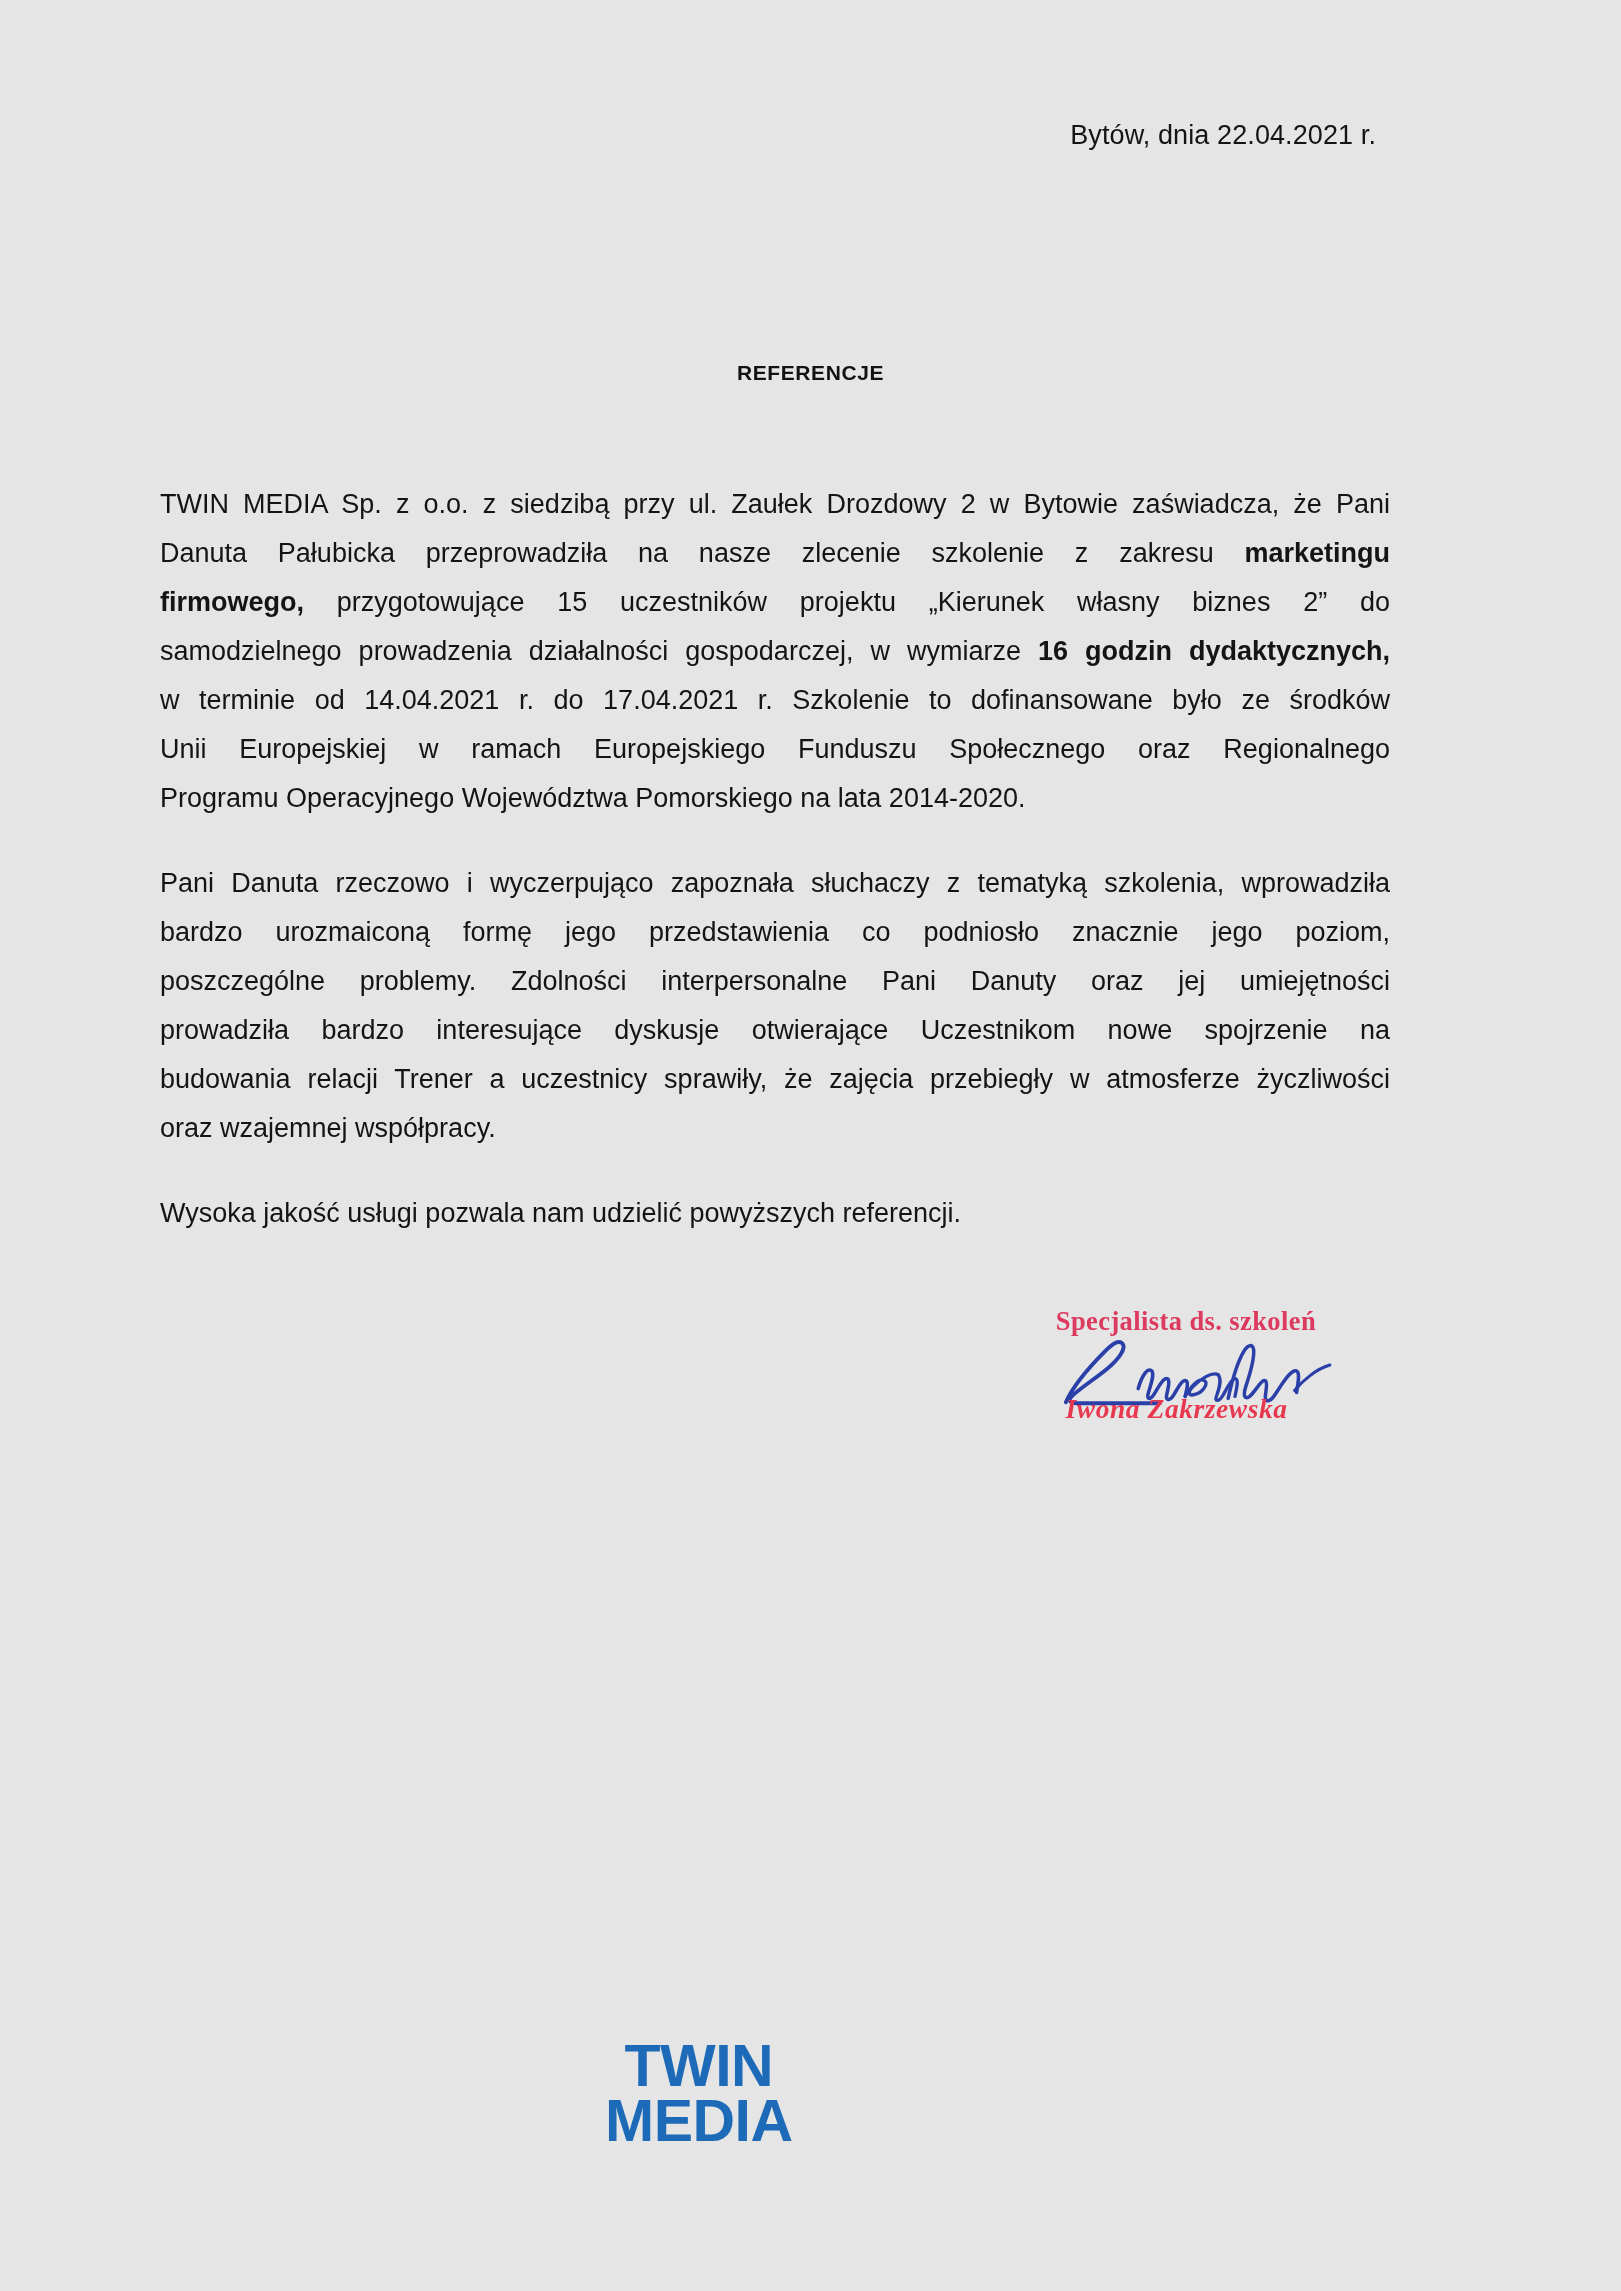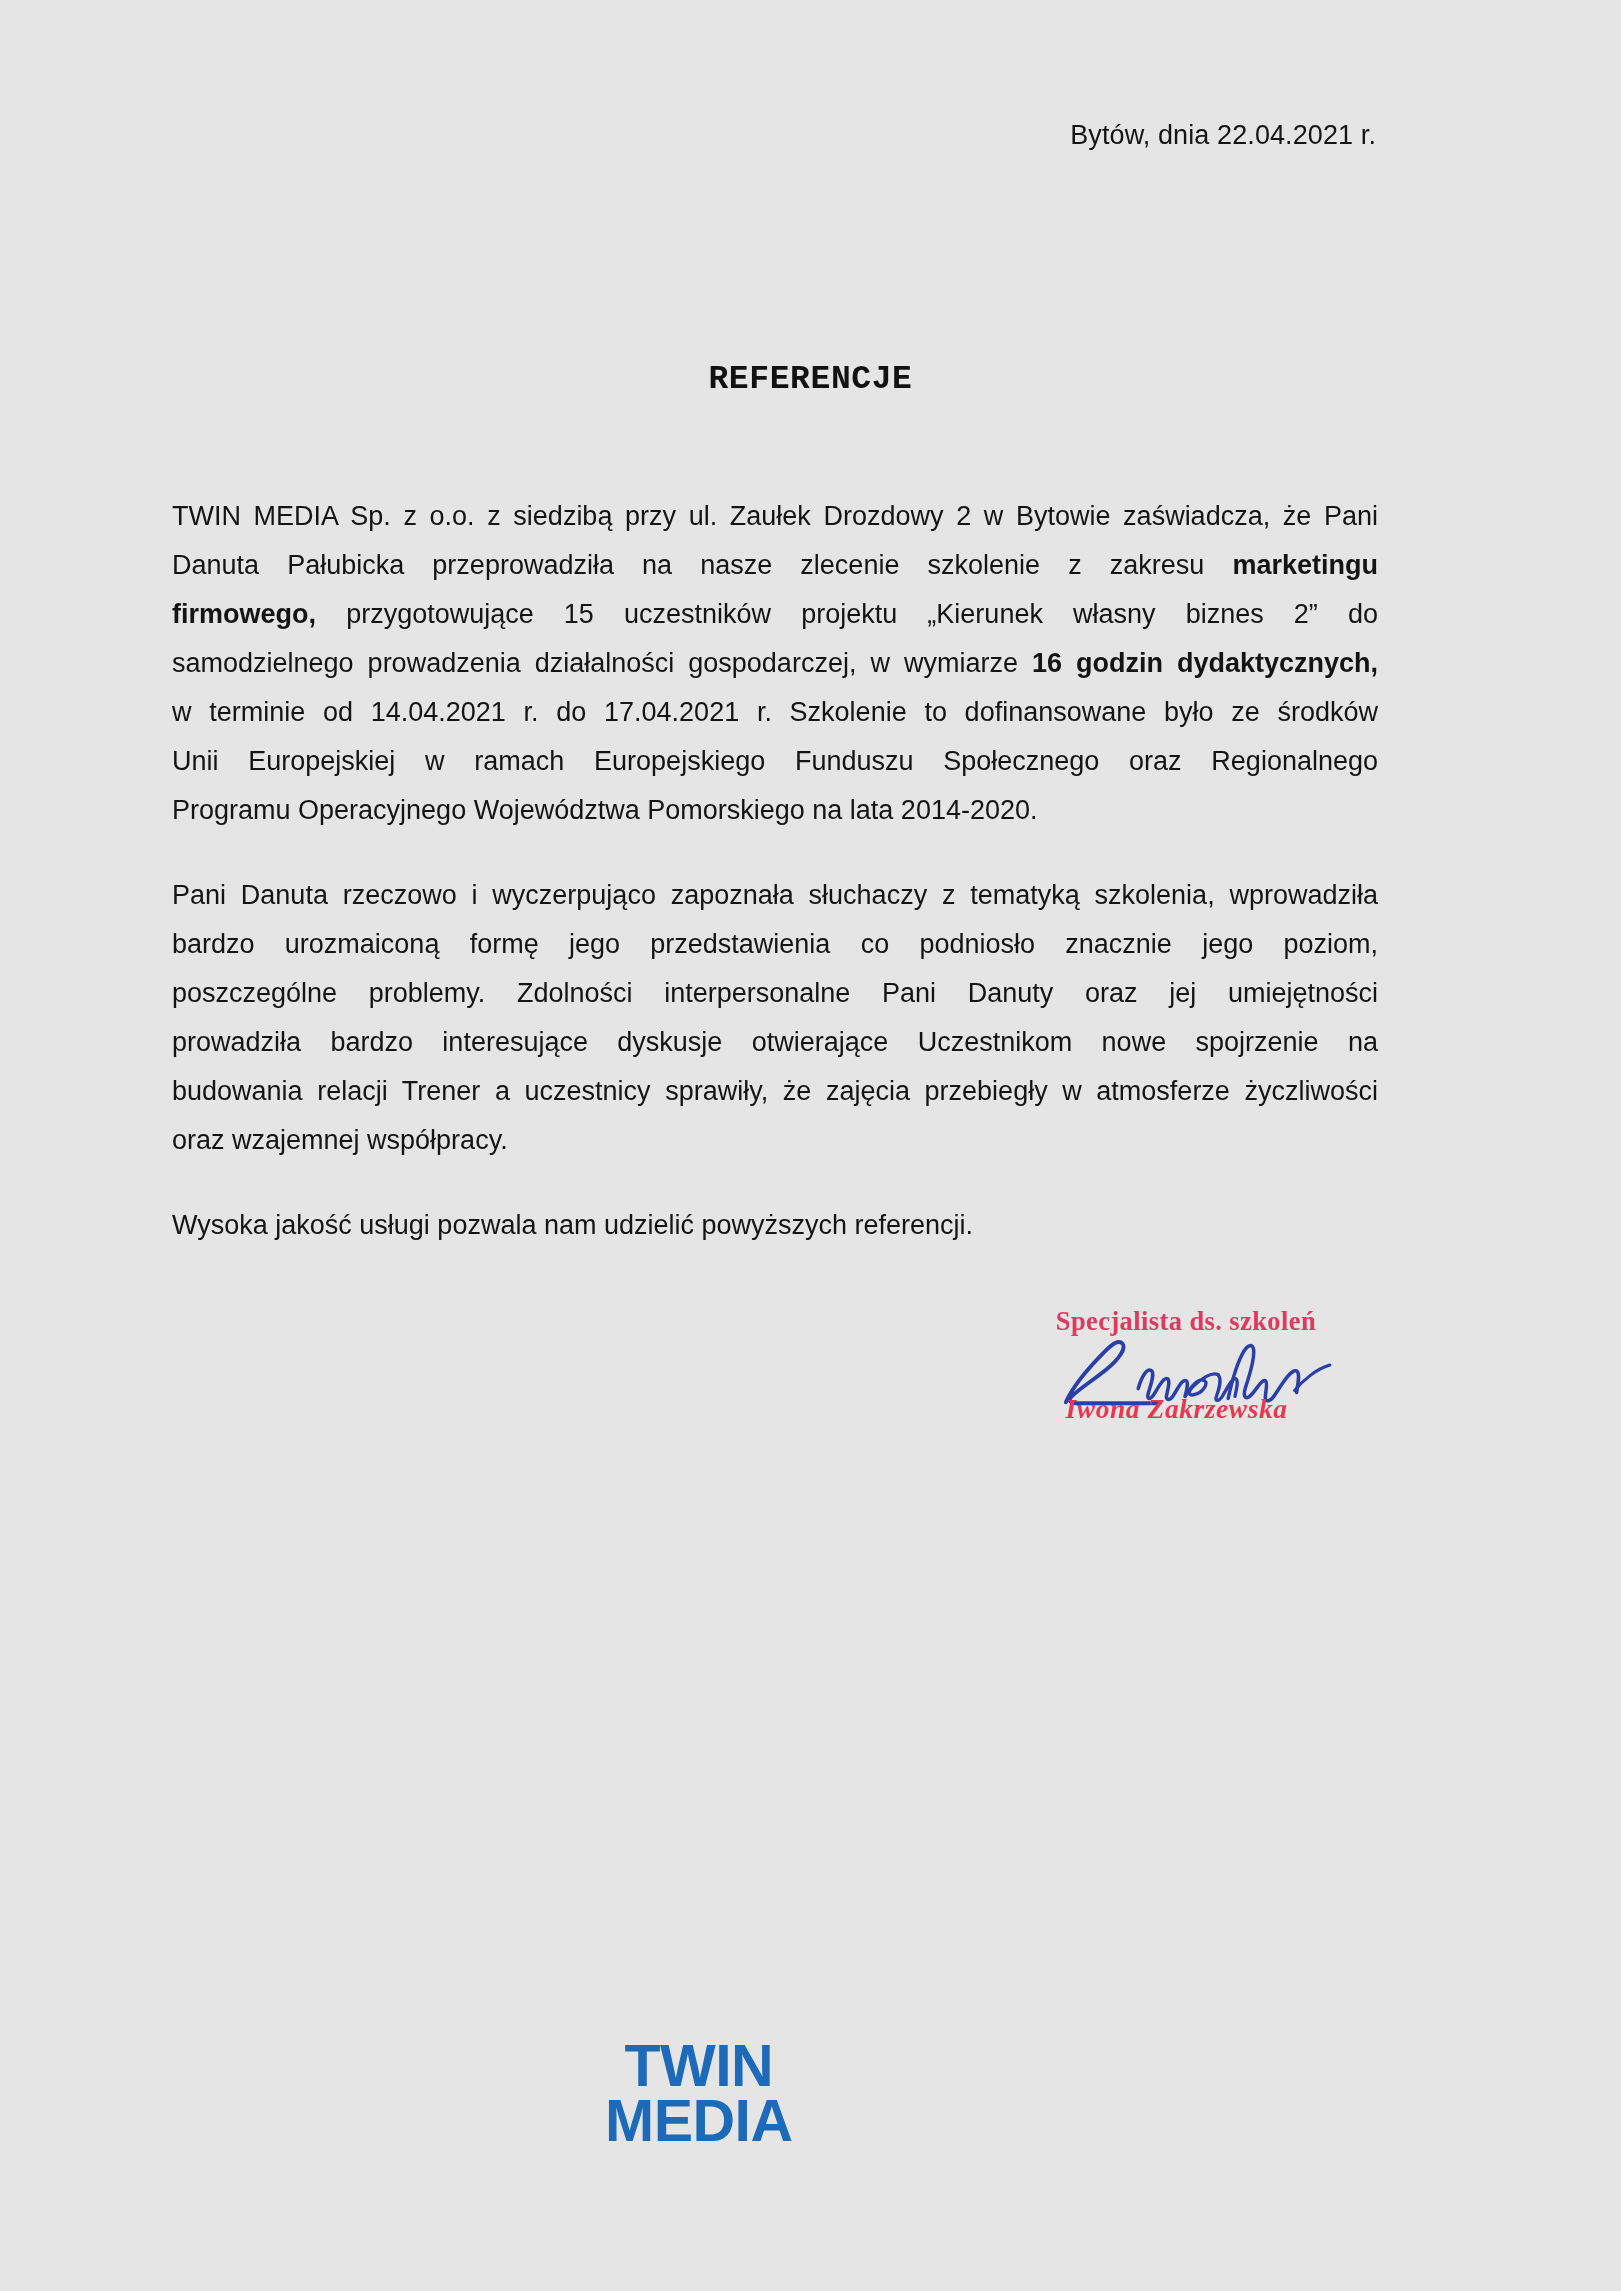--- a/index.html
+++ b/index.html
@@ -34,42 +34,41 @@
     color: #141414;
   }
 
   
   .doc-title {
     position: absolute;
     top: 361px;
     left: 0;
     right: 0;
     text-align: center;
-    font-size: 33px;
+    font-size: 21px;
     font-weight: bold;
     letter-spacing: 0.6px;
     color: #121212;
-    font-family: Liberation Mono, monospace;
   }
 
   
   .body-block {
     position: absolute;
     left: 156px;
     top: 476px;
     width: 1238px;
   }
 
   .para {
     font-size: 27px;
     line-height: 49px;
     text-align: justify;
     text-justify: inter-word;
     color: #141414;
-    margin: 16px;
+    margin: 4px;
   }
   .para + .para { margin-top: 36px; }
   .para.last-para { text-align: left; }
   .para b { font-weight: bold; }
 
   
   .jline {
     display: block;
     text-align: justify;
     text-align-last: justify;

